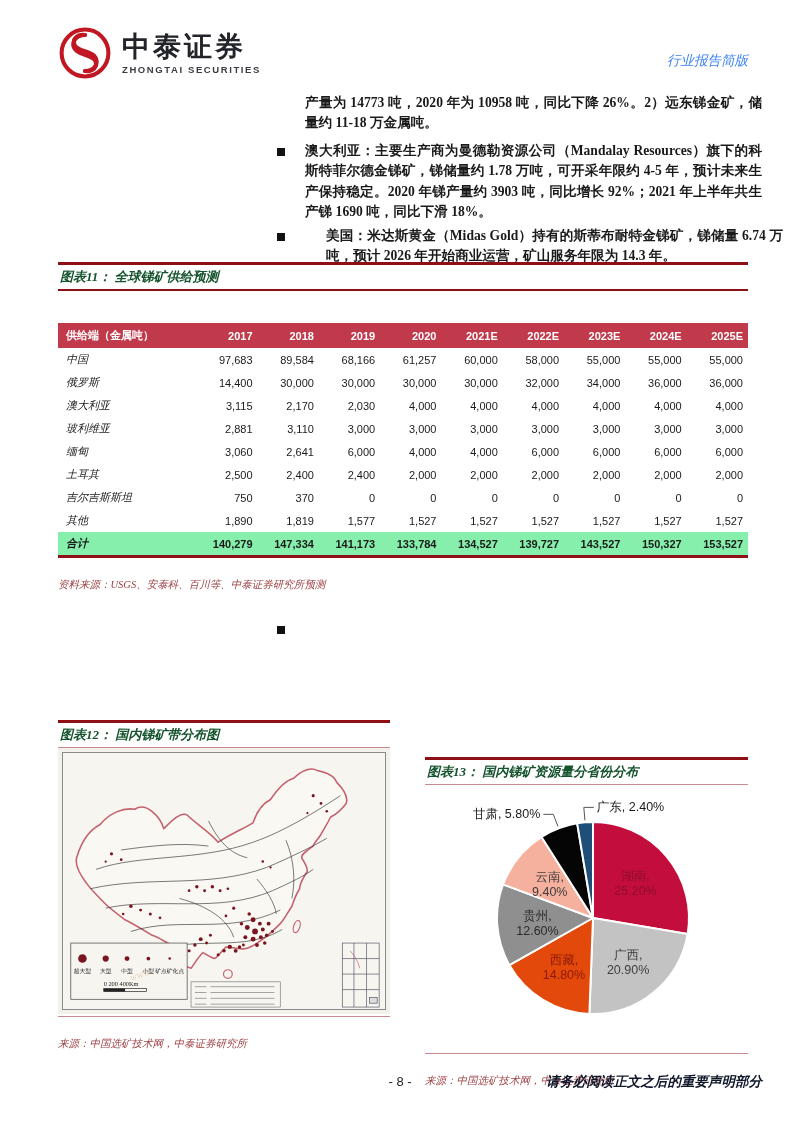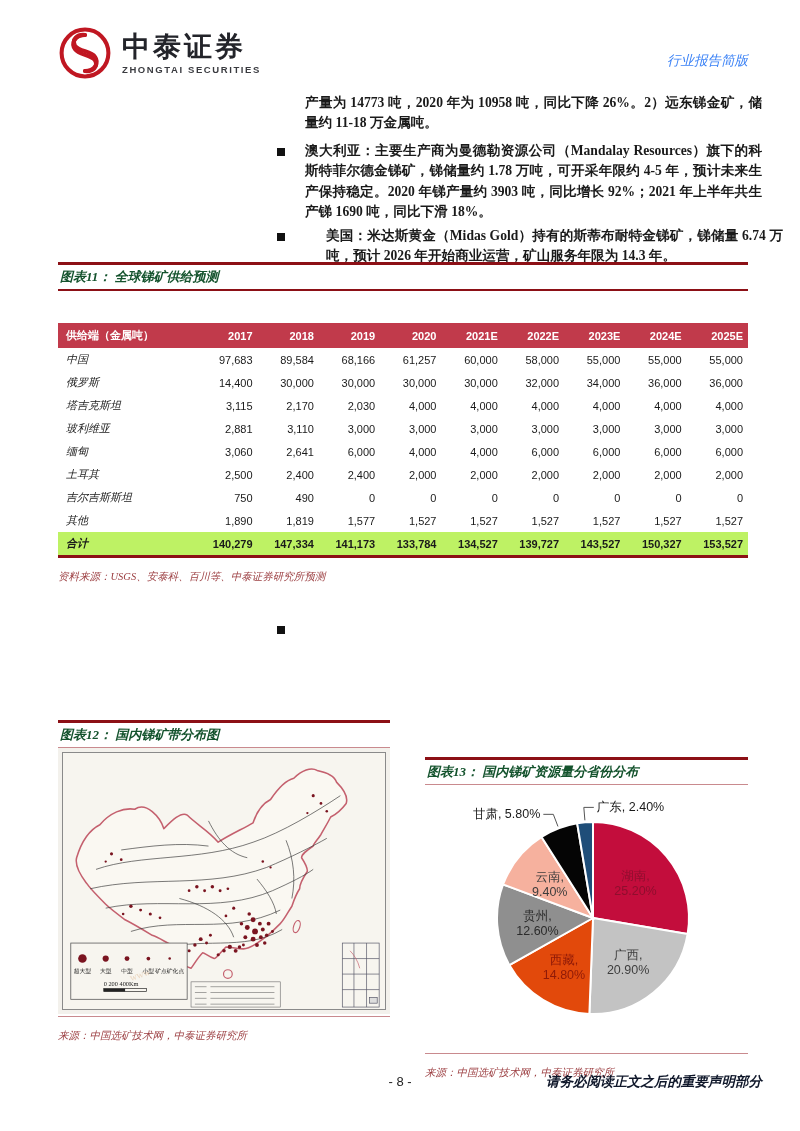--- a/index.html
+++ b/index.html
@@ -21,30 +21,30 @@
   .blk-aus{position:absolute;left:305px;top:141px;width:457px;}
   .blk-us{position:absolute;left:305px;top:226px;width:457px;margin-left:21px;}
   .blk-dom{position:absolute;left:305px;top:619px;width:457px;}
   .b1{left:277px;top:148px;} .b2{left:277px;top:233px;} .b3{left:277px;top:626px;}
   .section-heading{position:absolute;left:270px;top:582px;width:492px;font-size:13.6px;font-weight:bold;}
   
   .fig-title{font-size:13px;font-weight:bold;font-style:italic;color:#14532d;padding:3px 0 3px 2px;}
   .rule-thick{height:3px;background:#8c1016;}
   .rule-thin{height:2px;background:#8c1016;}
   .rule-pink{height:1px;background:#c98a8e;}
-  .src{font-size:10.5px;color:#9c3f42;font-style:italic;padding-top:12px;}
+  .src{font-size:10.5px;color:#9c3f42;font-style:italic;padding-top:20px;}
   
   .tbl-wrap{position:absolute;left:58px;top:262px;width:690px;}
   table.supply{width:100%;border-collapse:collapse;font-family:"Liberation Sans","DejaVu Sans",sans-serif;margin-top:32px;}
   table.supply th{background:#c13a4b;color:#ffffff;font-size:11px;font-weight:bold;
                   padding:5px 5px 5px 0;text-align:right;white-space:nowrap;}
   table.supply th:first-child{text-align:left;padding-left:8px;font-family:"Liberation Serif",serif;}
   table.supply td{font-size:11px;padding:4px 5px 4px 0;text-align:right;color:#1a1a1a;}
   table.supply td.rowname{text-align:left;padding-left:8px;font-family:"Liberation Serif",serif;font-style:italic;}
-  table.supply tr.total td{background:#bef264;font-weight:bold;}
+  table.supply tr.total td{background:#86efac;font-weight:bold;}
   
   .fig{position:absolute;top:720px;}
   .fig12{left:58px;width:332px;}
   .fig13{left:425px;width:323px;margin-top:37px;}
   .fig-content{height:266px;background:#fff;position:relative;}
   .map-pad{background:#f3f1ec;height:100%;box-sizing:border-box;padding:4px;}
   .map-pad svg{border:1px solid #8a8a8a;background:#f7f5ef;display:block;}
   
   .footer-page{position:absolute;left:0;right:0;top:1074px;text-align:center;
                font-size:13px;font-family:"Liberation Sans","DejaVu Sans",sans-serif;color:#222;}
@@ -115,21 +115,21 @@
             <td>30,000</td>
             <td>30,000</td>
             <td>30,000</td>
             <td>30,000</td>
             <td>32,000</td>
             <td>34,000</td>
             <td>36,000</td>
             <td>36,000</td>
           </tr>
           <tr>
-            <td class="rowname">塔吉克斯坦</td>
+            <td class="rowname">澳大利亚</td>
             <td>3,115</td>
             <td>2,170</td>
             <td>2,030</td>
             <td>4,000</td>
             <td>4,000</td>
             <td>4,000</td>
             <td>4,000</td>
             <td>4,000</td>
             <td>4,000</td>
           </tr>
@@ -165,21 +165,21 @@
             <td>2,000</td>
             <td>2,000</td>
             <td>2,000</td>
             <td>2,000</td>
             <td>2,000</td>
             <td>2,000</td>
           </tr>
           <tr>
             <td class="rowname">吉尔吉斯斯坦</td>
             <td>750</td>
-            <td>490</td>
+            <td>370</td>
             <td>0</td>
             <td>0</td>
             <td>0</td>
             <td>0</td>
             <td>0</td>
             <td>0</td>
             <td>0</td>
           </tr>
           <tr>
             <td class="rowname">其他</td>

